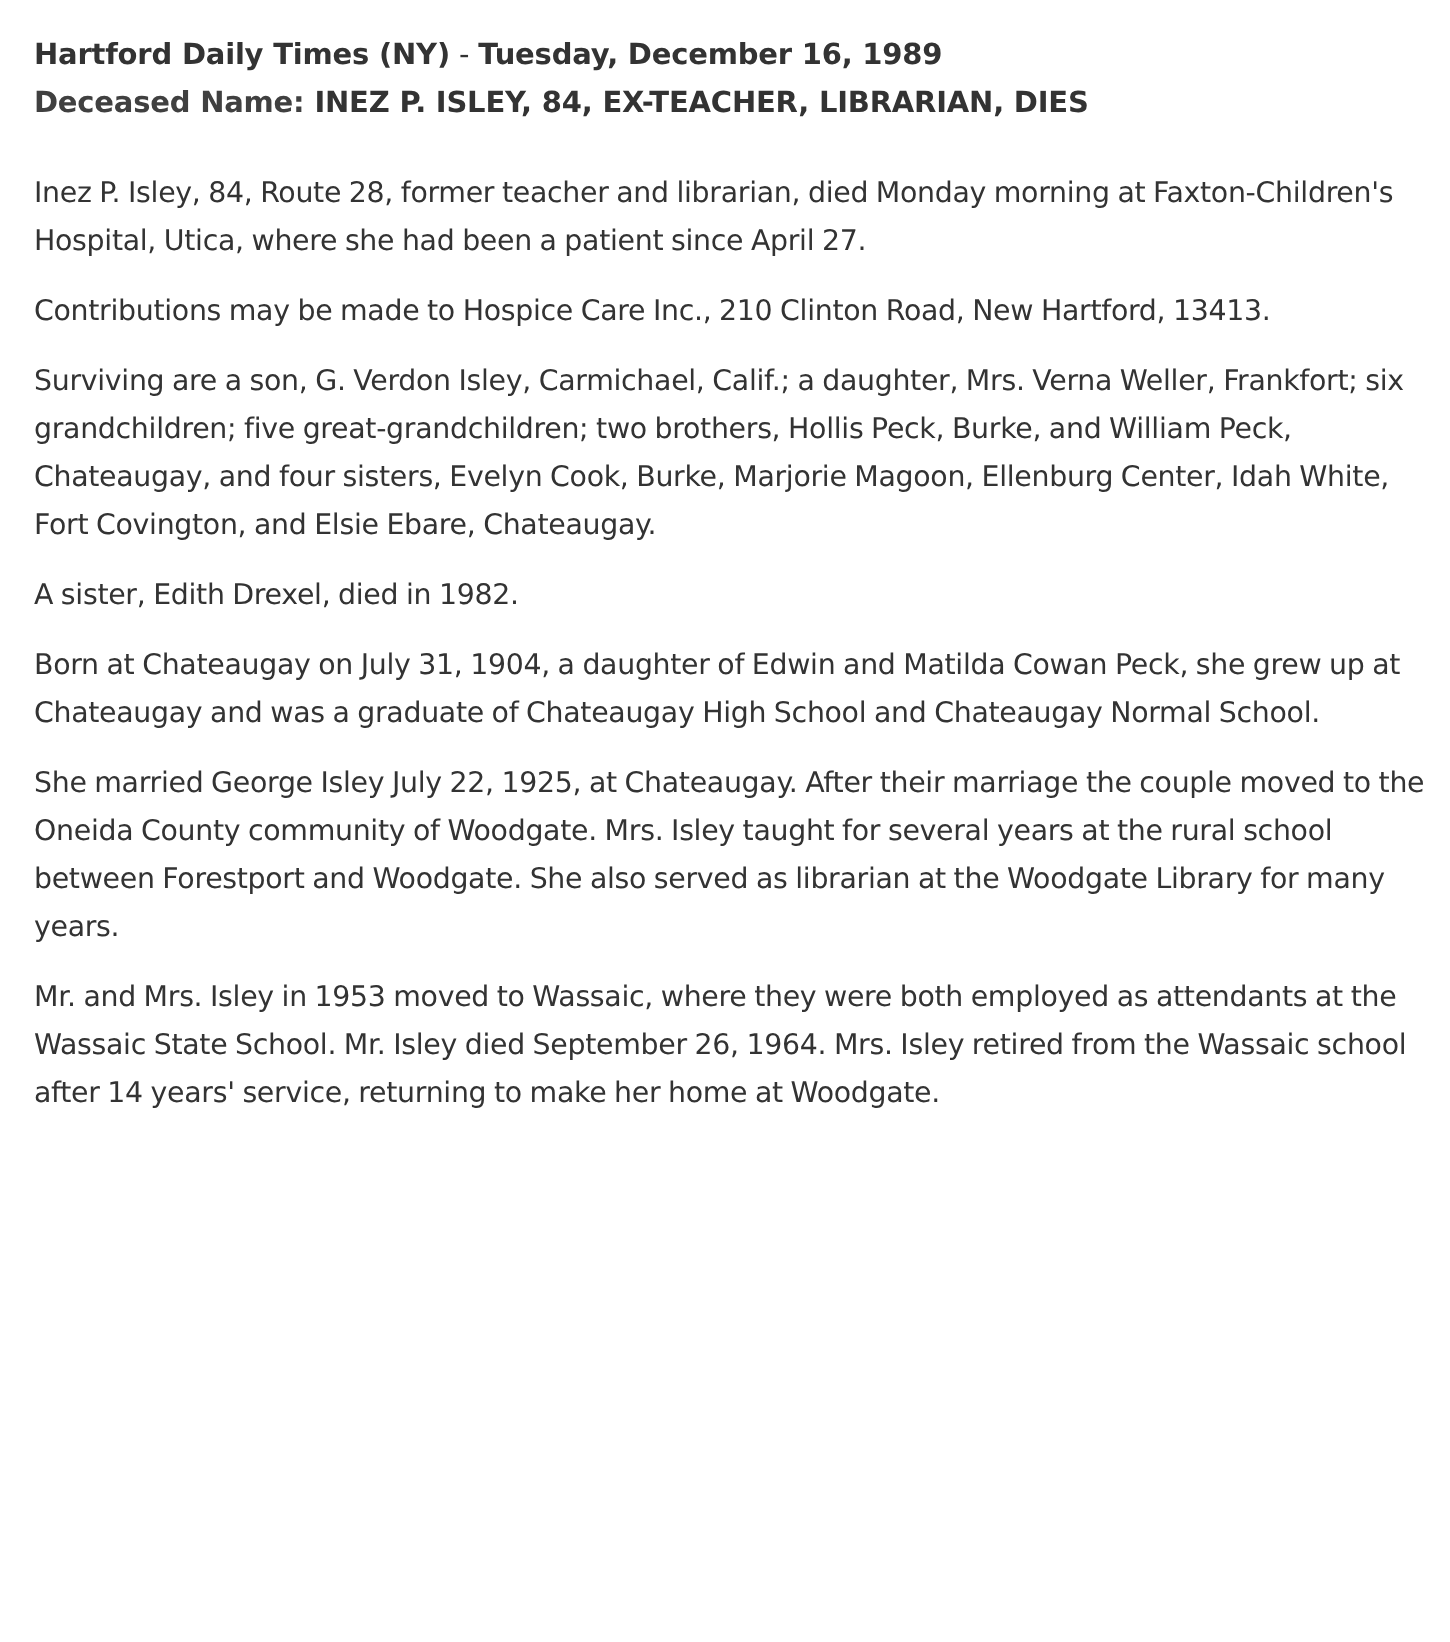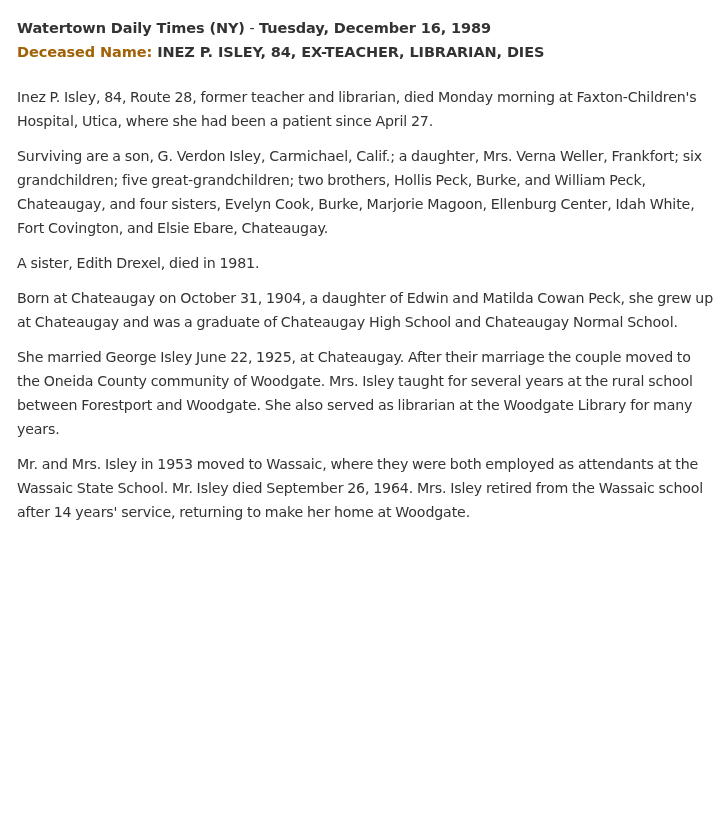--- a/index.html
+++ b/index.html
@@ -18,21 +18,21 @@
       padding: 16px 10px 0 17px;
     }
     .header-line {
       font-size: 14.5px;
       font-weight: bold;
       line-height: 24px;
       white-space: nowrap;
       letter-spacing: -0.1px;
     }
     .header-line .label {
-      color: #a16207;
+      color: #404040;
     }
     .header-line .value {
       color: #333333;
     }
     .header-line .sep {
       color: #333333;
       font-weight: normal;
     }
     .headers {
       margin-bottom: 21px;
@@ -45,29 +45,30 @@
       letter-spacing: -0.15px;
       word-spacing: -0.5px;
     }
   </style>
 </head>
 <body>
 
 <div class="wrap">
   <div class="headers">
     <div class="header-line">
-      <span class="value">Watertown Daily Times (NY)</span><span class="sep"> - </span><span class="value">Tuesday, December 16, 1989</span>
+      <span class="value">Hartford Daily Times (NY)</span><span class="sep"> - </span><span class="value">Tuesday, December 16, 1989</span>
     </div>
     <div class="header-line">
       <span class="label">Deceased Name:</span>
       <span class="value">INEZ P. ISLEY, 84, EX-TEACHER, LIBRARIAN, DIES</span>
     </div>
   </div>
 
   <div>
     <p class="para">Inez P. Isley, 84, Route 28, former teacher and librarian, died Monday morning at Faxton-Children's Hospital, Utica, where she had been a patient since April 27.</p>
+    <p class="para">Contributions may be made to Hospice Care Inc., 210 Clinton Road, New Hartford, 13413.</p>
     <p class="para">Surviving are a son, G. Verdon Isley, Carmichael, Calif.; a daughter, Mrs. Verna Weller, Frankfort; six grandchildren; five great-grandchildren; two brothers, Hollis Peck, Burke, and William Peck, Chateaugay, and four sisters, Evelyn Cook, Burke, Marjorie Magoon, Ellenburg Center, Idah White, Fort Covington, and Elsie Ebare, Chateaugay.</p>
-    <p class="para">A sister, Edith Drexel, died in 1981.</p>
-    <p class="para">Born at Chateaugay on October 31, 1904, a daughter of Edwin and Matilda Cowan Peck, she grew up at Chateaugay and was a graduate of Chateaugay High School and Chateaugay Normal School.</p>
-    <p class="para">She married George Isley June 22, 1925, at Chateaugay. After their marriage the couple moved to the Oneida County community of Woodgate. Mrs. Isley taught for several years at the rural school between Forestport and Woodgate. She also served as librarian at the Woodgate Library for many years.</p>
+    <p class="para">A sister, Edith Drexel, died in 1982.</p>
+    <p class="para">Born at Chateaugay on July 31, 1904, a daughter of Edwin and Matilda Cowan Peck, she grew up at Chateaugay and was a graduate of Chateaugay High School and Chateaugay Normal School.</p>
+    <p class="para">She married George Isley July 22, 1925, at Chateaugay. After their marriage the couple moved to the Oneida County community of Woodgate. Mrs. Isley taught for several years at the rural school between Forestport and Woodgate. She also served as librarian at the Woodgate Library for many years.</p>
     <p class="para">Mr. and Mrs. Isley in 1953 moved to Wassaic, where they were both employed as attendants at the Wassaic State School. Mr. Isley died September 26, 1964. Mrs. Isley retired from the Wassaic school after 14 years' service, returning to make her home at Woodgate.</p>
   </div>
 </div>
 
 </body></html>

